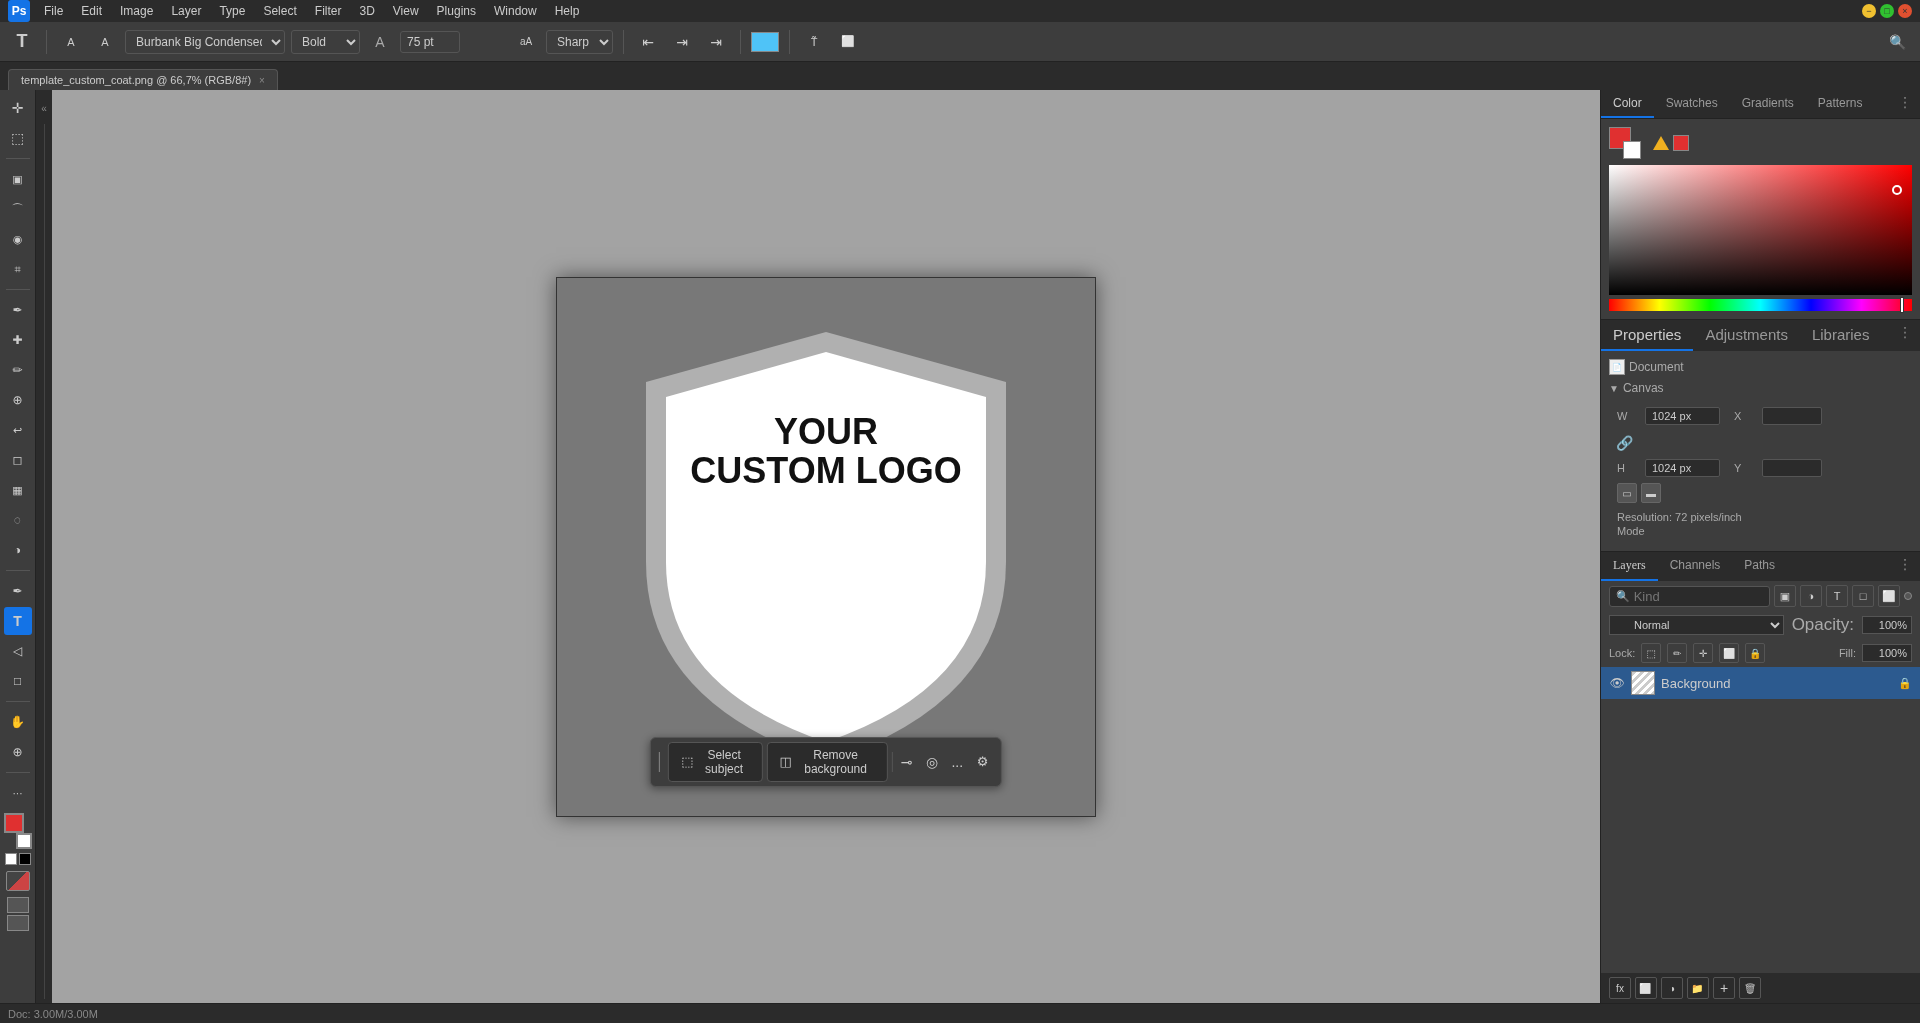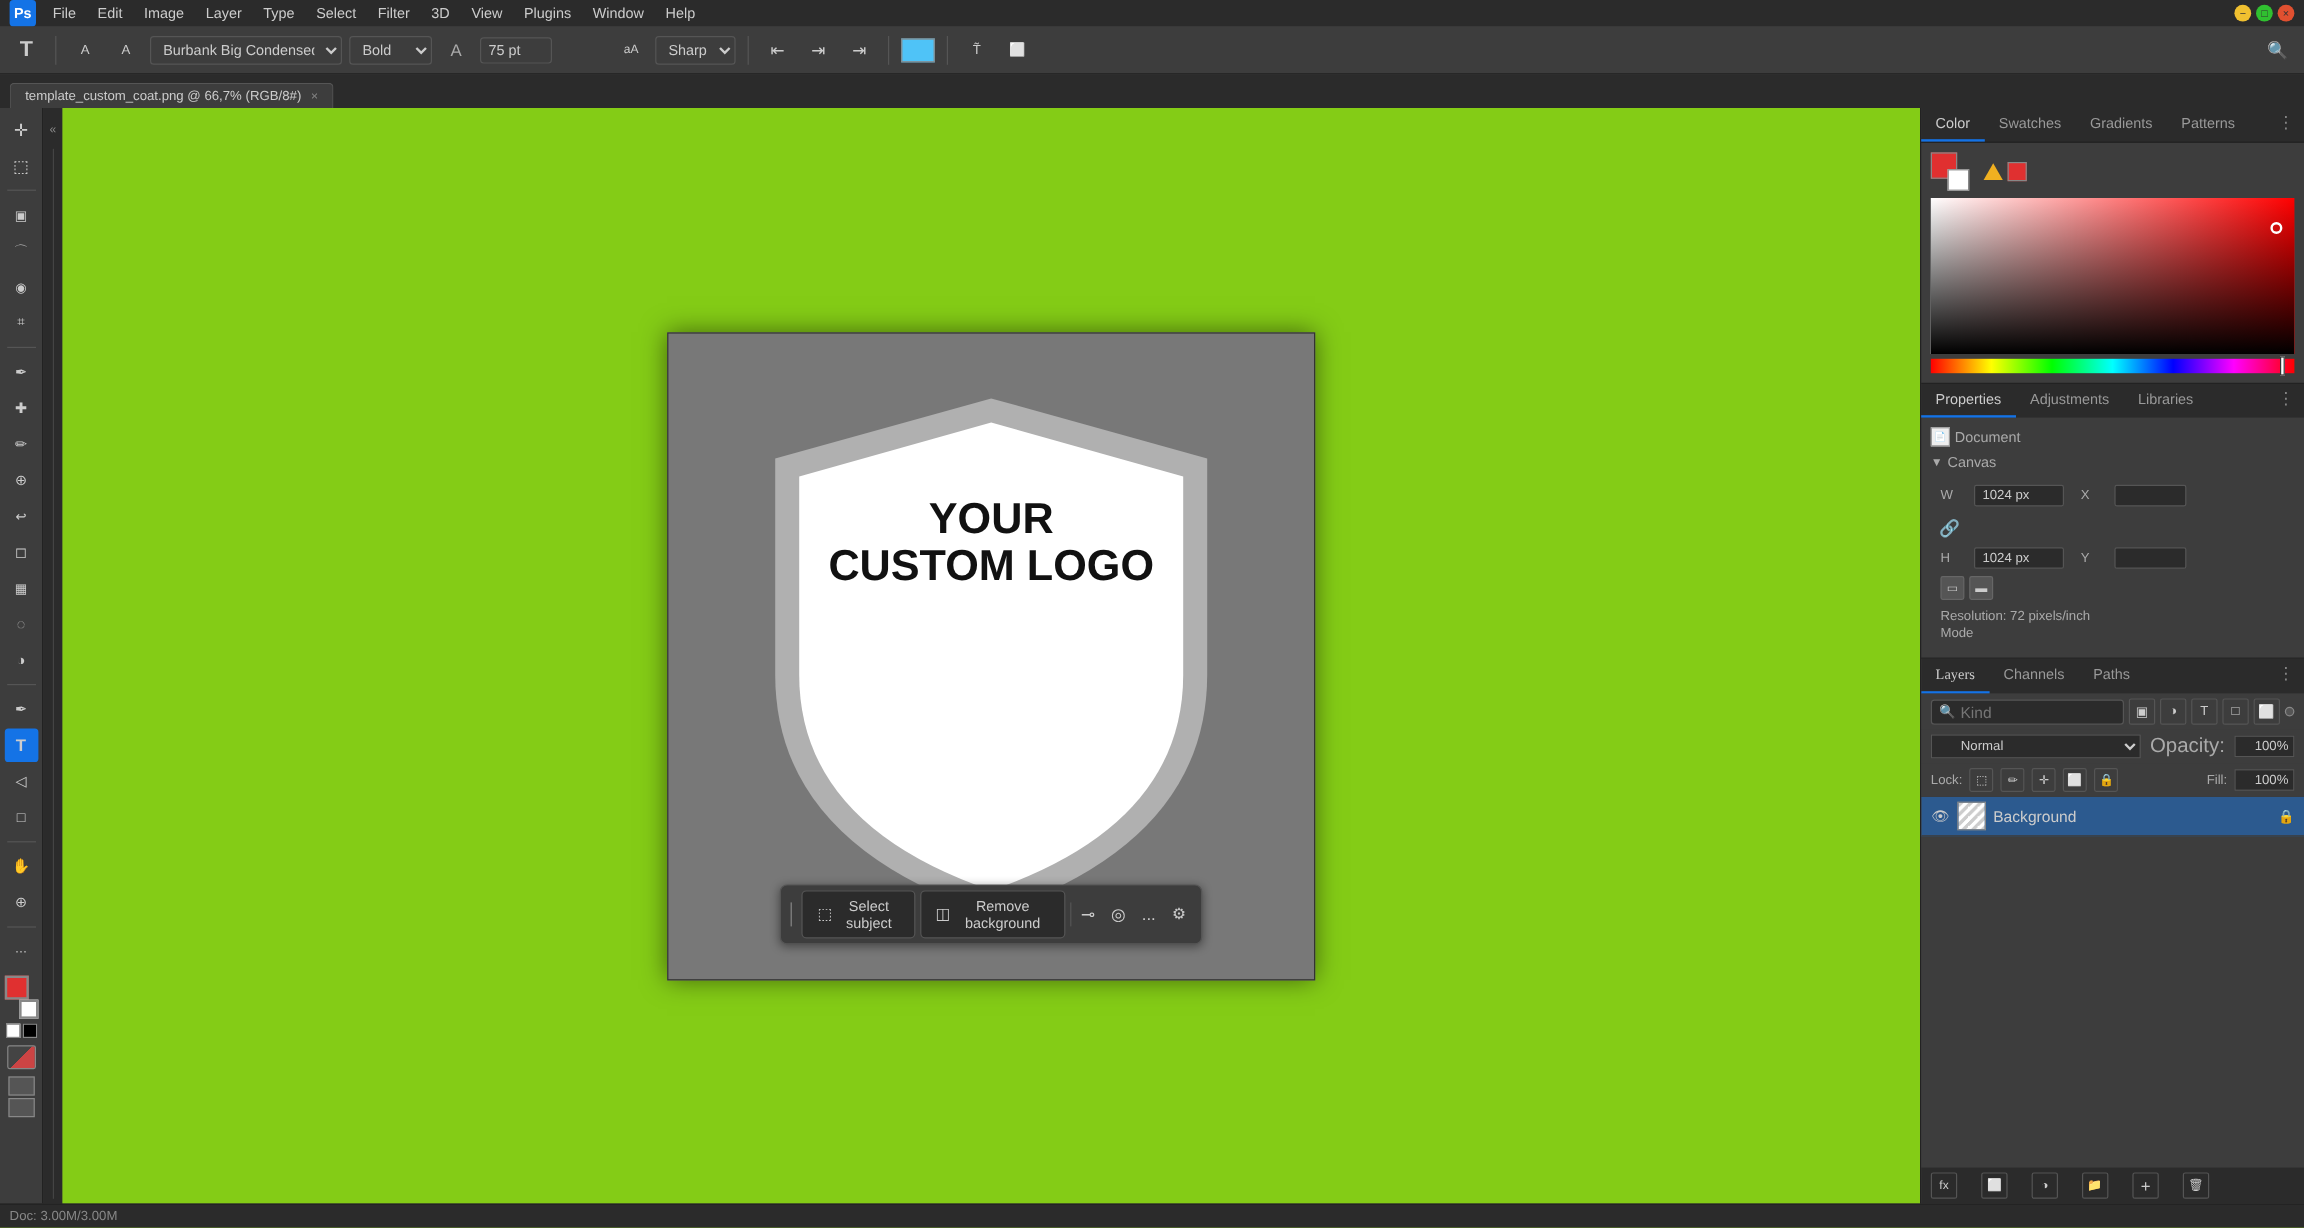--- a/index.html
+++ b/index.html
@@ -146,21 +146,21 @@
       border-radius: 3px;
       font-size: 14px;
       position: relative;
     }
     .tool-btn.active { background: #1473e6; }
     .tool-sep { width: 24px; height: 1px; background: #555; margin: 4px 0; }
 
     
     #canvas-area {
       flex: 1;
-      background: #84cc16;
+      background: #a3a3a3;
       overflow: auto;
       position: relative;
       display: flex;
       align-items: center;
       justify-content: center;
     }
 
     
     #document-canvas {
       width: 540px;
@@ -351,21 +351,21 @@
     #props-panel {
       flex-shrink: 0;
       border-top: 1px solid #222;
     }
     .props-tabs {
       display: flex;
       background: #2b2b2b;
     }
     .props-tab {
       padding: 6px 12px;
-      font-size: 12px;
+      font-size: 15px;
       color: #999;
       cursor: pointer;
     }
     .props-tab.active { color: #ccc; border-bottom: 2px solid #1473e6; }
 
     .props-content {
       padding: 8px;
     }
     .props-row {
       display: flex;
@@ -864,21 +864,21 @@
         <div class="layer-item selected">
           <div class="layer-vis">👁</div>
           <div class="layer-thumb">
             <div style="width:100%;height:100%;background:linear-gradient(135deg,#ccc 25%,#fff 25%,#fff 50%,#ccc 50%,#ccc 75%,#fff 75%);background-size:8px 8px;"></div>
           </div>
           <span class="layer-name">Background</span>
           <span class="layer-lock">🔒</span>
         </div>
       </div>
 
-      <div style="display:flex;align-items:center;padding:4px 8px;background:#2b2b2b;gap:20px;flex-shrink:0;">
+      <div style="display:flex;align-items:center;padding:4px 8px;background:#2b2b2b;gap:4px;flex-shrink:0;">
         <div class="layers-icon-btn" style="font-size:10px;">fx</div>
         <div class="layers-icon-btn" style="font-size:10px;">⬜</div>
         <div class="layers-icon-btn" style="font-size:10px;">◑</div>
         <div class="layers-icon-btn" style="font-size:10px;">📁</div>
         <div class="layers-icon-btn" style="font-size:14px;">+</div>
         <div class="layers-icon-btn" style="font-size:10px;">🗑</div>
       </div>
     </div>
   </div>
 </div>

